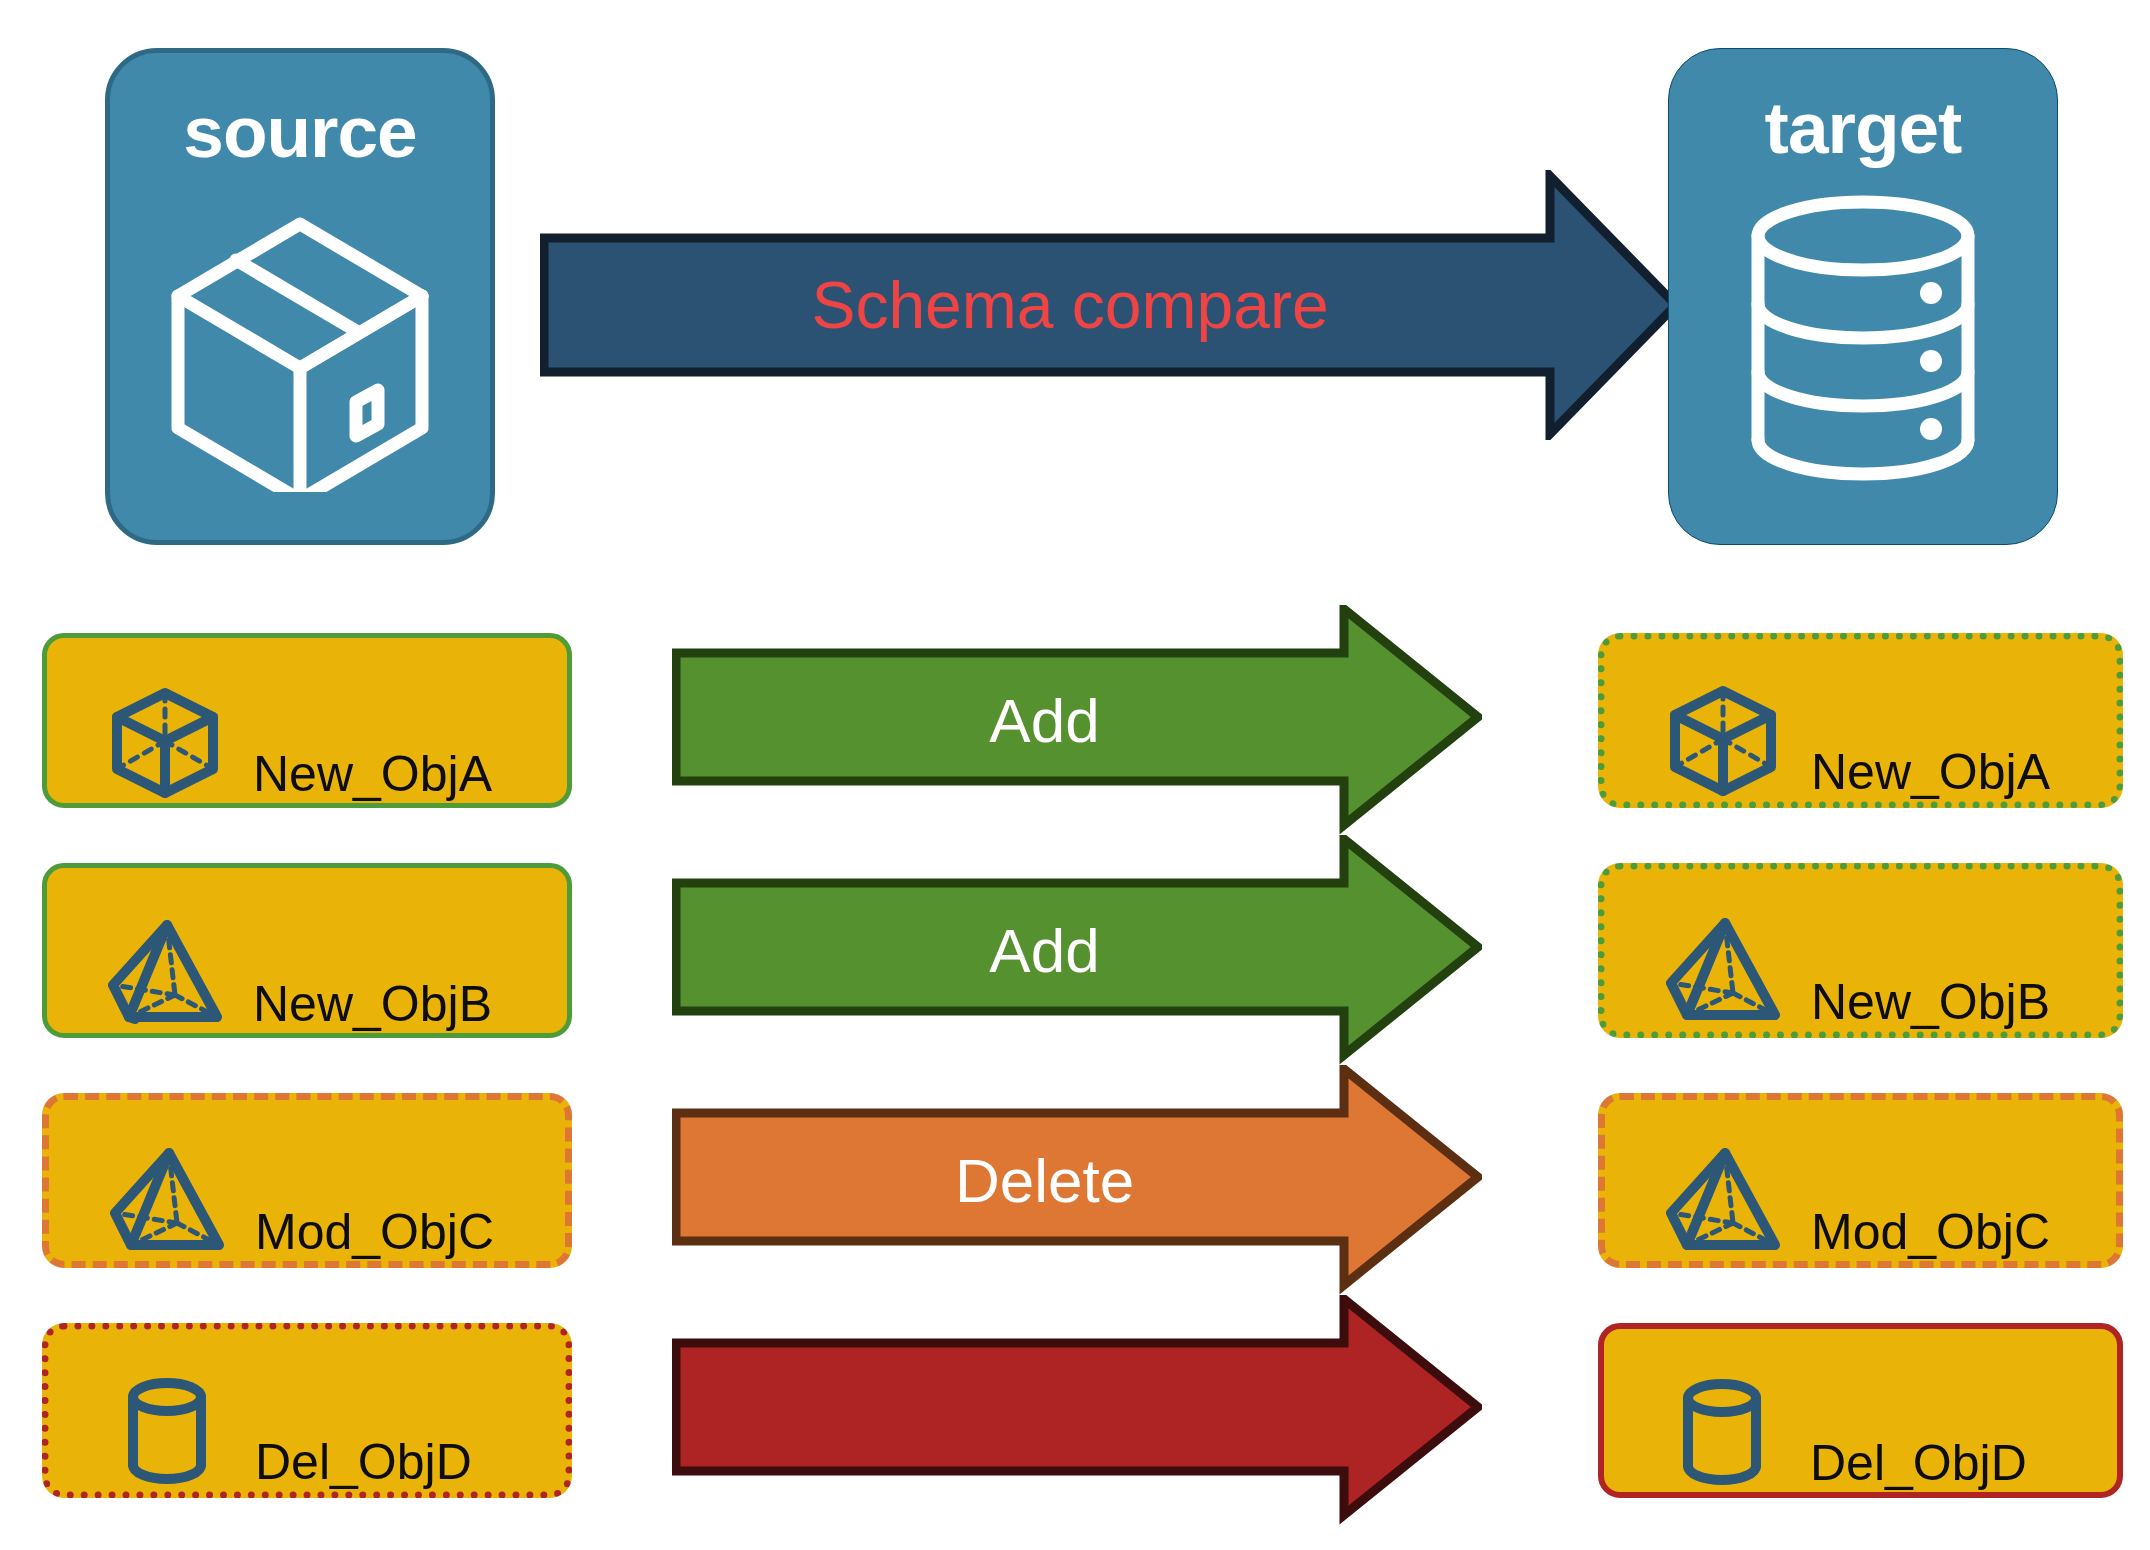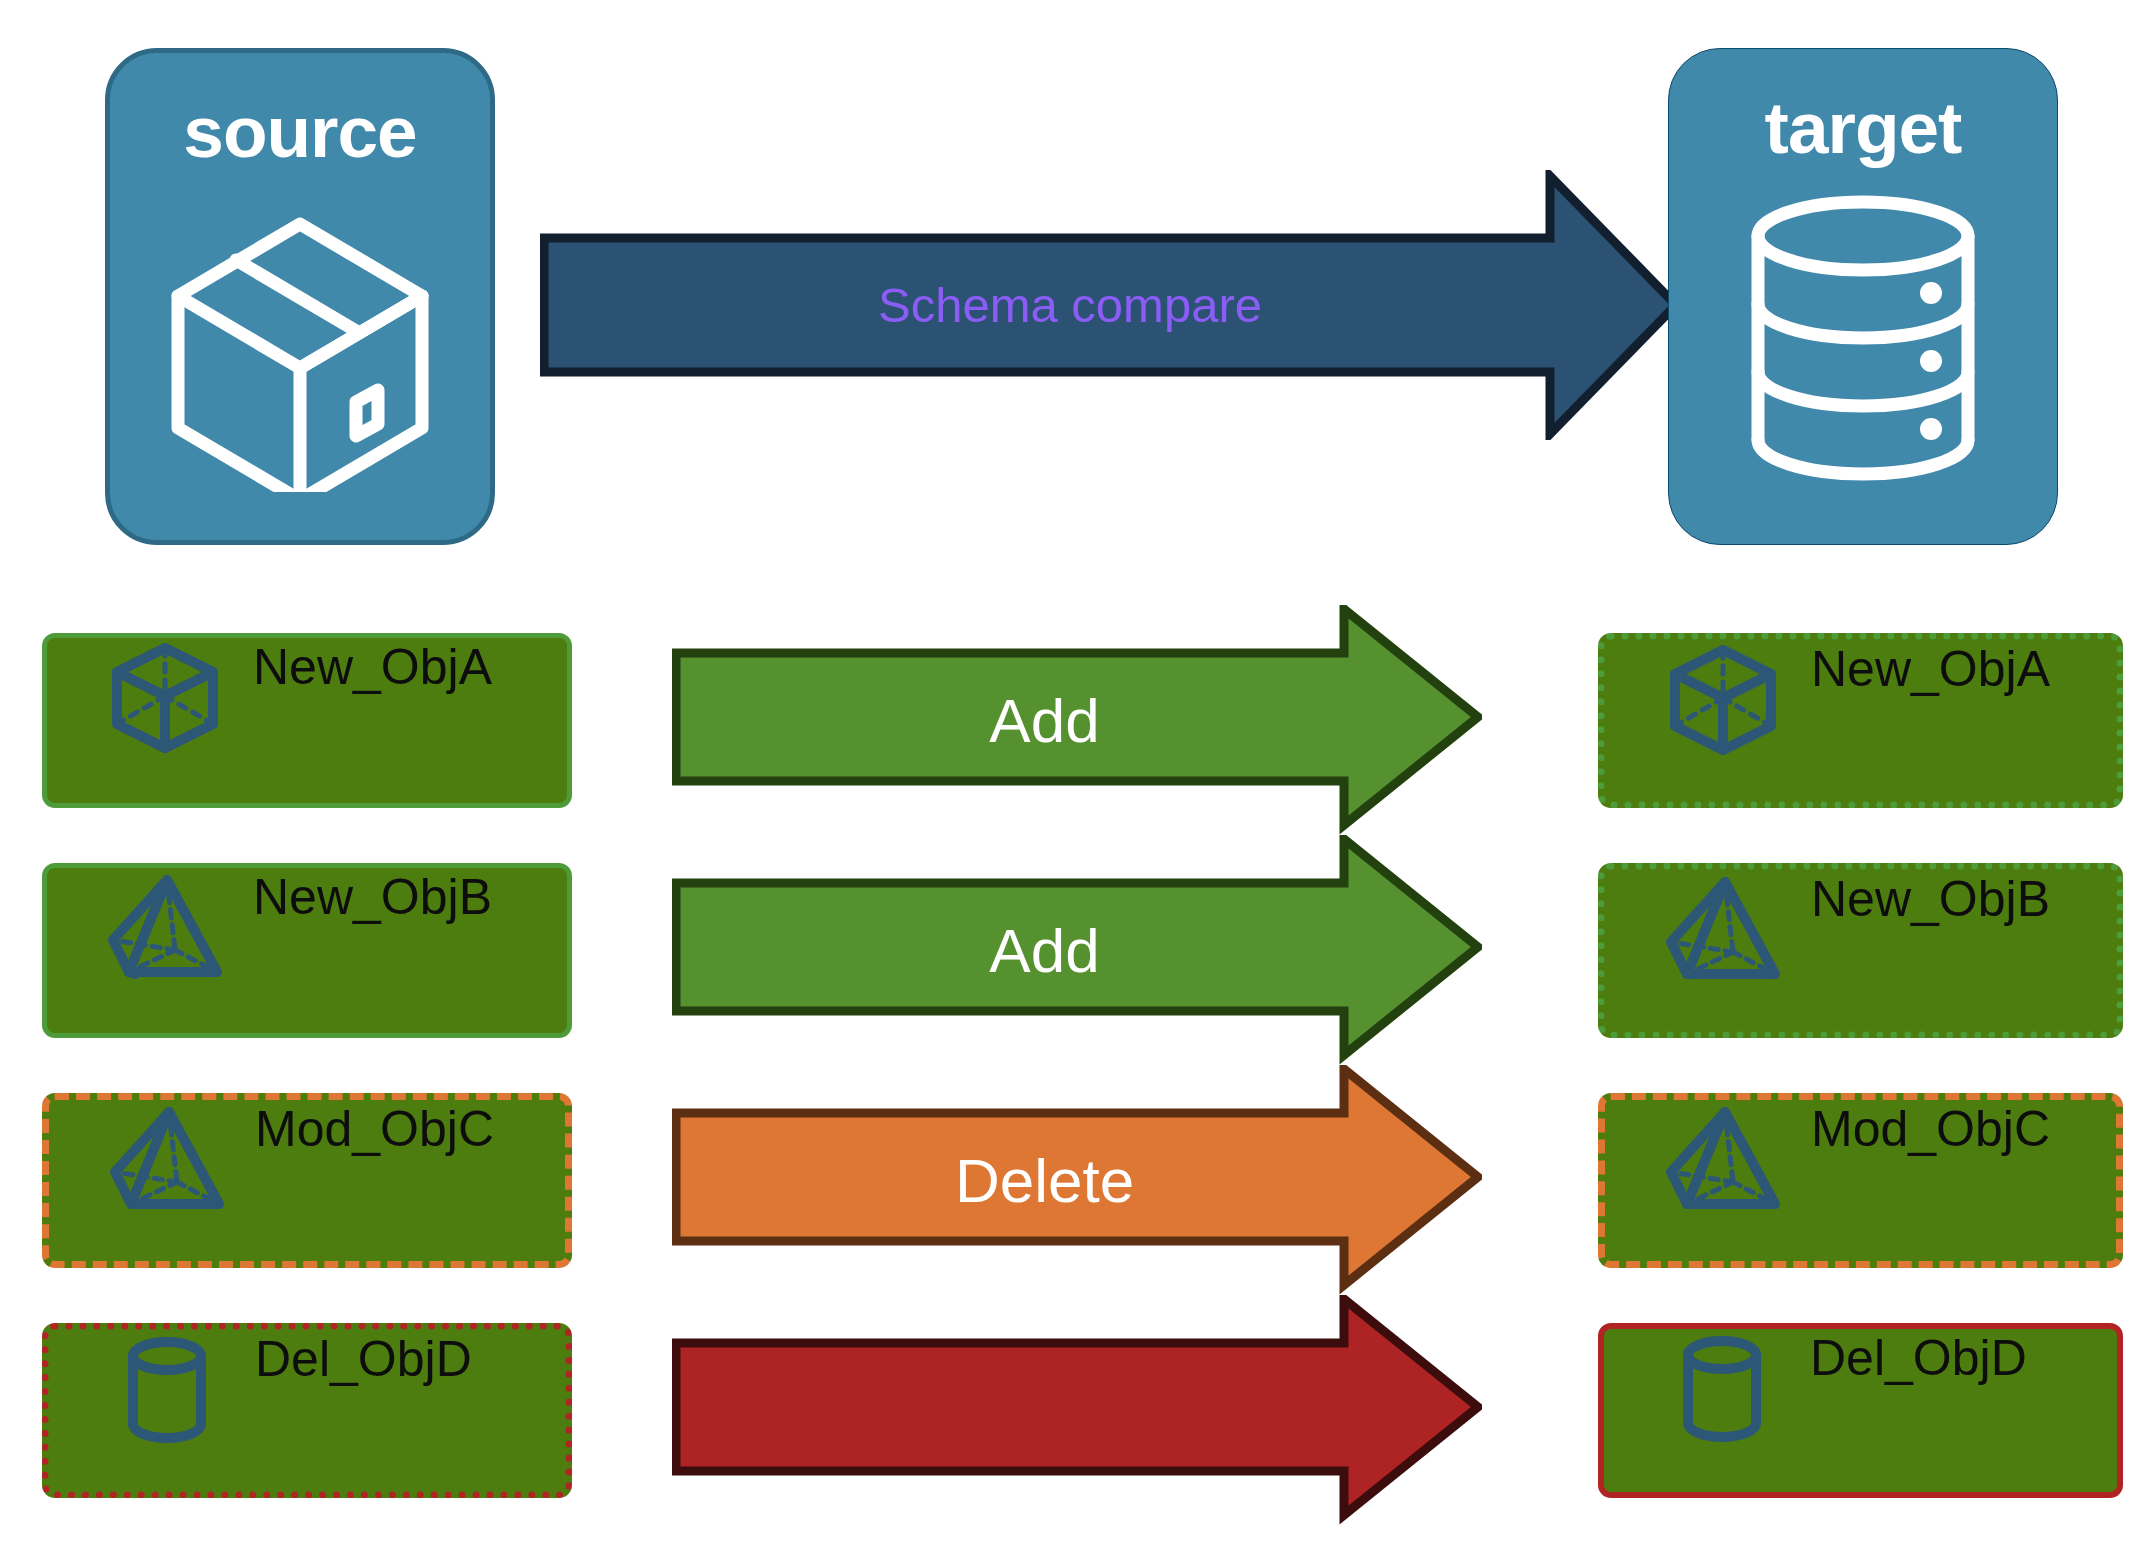--- a/index.html
+++ b/index.html
@@ -21,29 +21,29 @@
     font-size:73px;font-weight:bold;color:#ffffff;
     letter-spacing:-1px;line-height:1;
   }
   .endpoint .ep-icon{margin-top:24px;}
 
   
   #schema-arrow{position:absolute;left:540px;top:170px;width:1140px;height:270px;}
   #schema-arrow-label{
     position:absolute;left:540px;top:170px;width:1060px;height:270px;
     display:flex;align-items:center;justify-content:center;
-    color:#8b5cf6;font-size:49px;pointer-events:none;
+    color:#ef4444;font-size:66px;pointer-events:none;
   }
 
   
   .row{position:absolute;left:0;width:2150px;height:230px;}
   .obj-box{
     position:absolute;box-sizing:border-box;
-    background:#4d7c0f;border-radius:13px;
-    display:flex;align-items:flex-start;
+    background:#eab308;border-radius:22px;
+    display:flex;align-items:flex-end;
   }
   .obj-box.left{left:42px;width:530px;height:175px;top:28px;}
   .obj-box.right{left:1598px;width:525px;height:175px;top:28px;}
   .obj-icon{width:132px;display:flex;align-items:center;justify-content:center;flex:0 0 auto;margin-left:52px;}
   .obj-label{font-size:50px;color:#0d0d0d;margin-left:22px;white-space:nowrap;}
 
   .bd-green-solid{border:5px solid #4e9b3a;}
   .bd-green-dotted{border:7px dotted #4e9b3a;}
   .bd-orange-dashed{border:7px dashed #dd7733;}
   .bd-red-dotted{border:7px dotted #b02424;}

